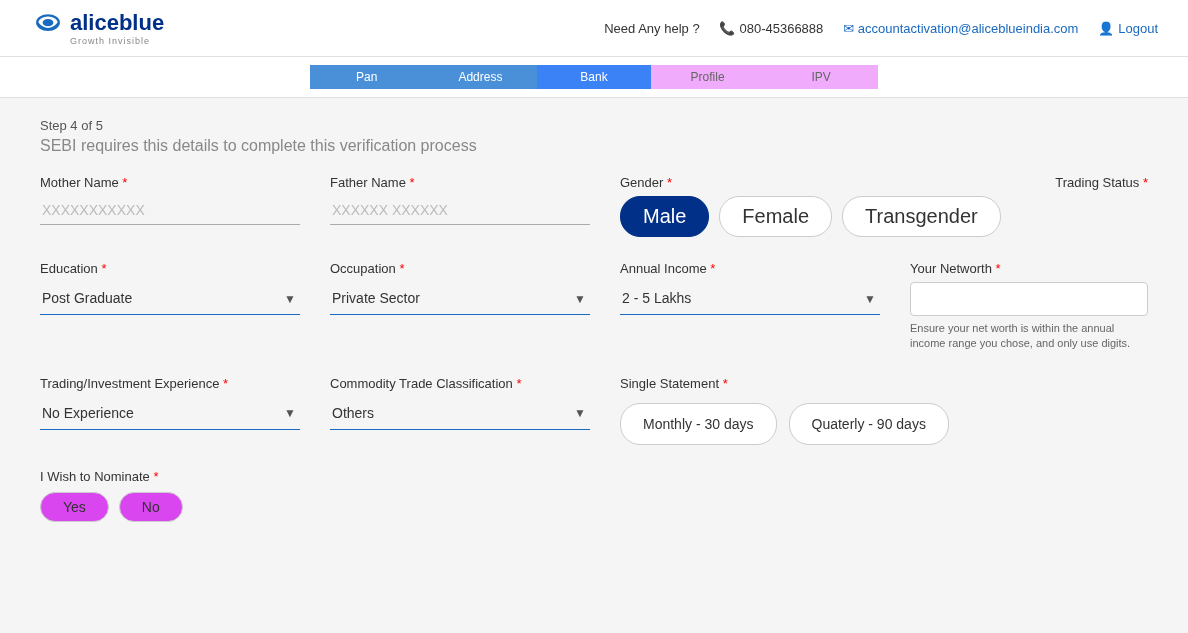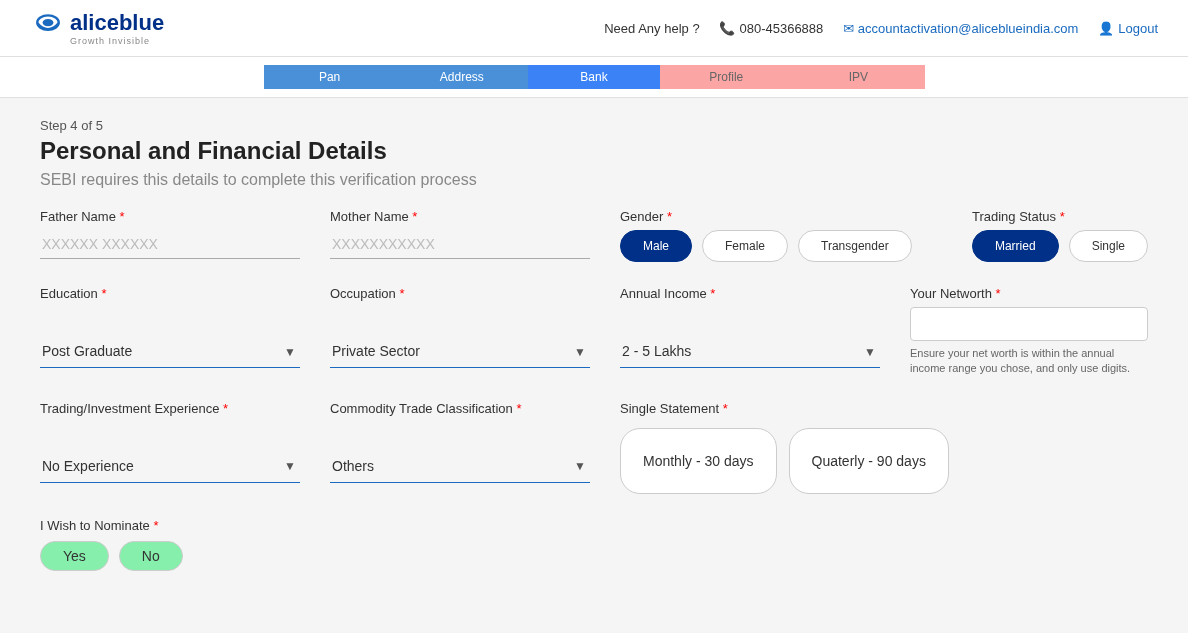--- a/index.html
+++ b/index.html
@@ -44,29 +44,29 @@
     
     .progress-bar {
       background: #fff;
       display: flex;
       justify-content: center;
       padding: 8px 0;
       border-bottom: 1px solid #e0e0e0;
     }
     .progress-steps {
       display: flex;
-      width: 661px;
+      width: 568px;
     }
     .step-item {
       flex: 1;
       text-align: center;
       padding: 5px 10px;
       font-size: 12px;
       color: #666;
-      background: #fca5a5;
+      background: #f0abfc;
     }
     .step-item.active {
       background: #3b82f6;
       color: #fff;
     }
     .step-item.completed {
       background: #4a90d9;
       color: #fff;
     }
 
@@ -120,21 +120,20 @@
       padding: 6px 2px;
       font-size: 14px;
       color: #333;
       outline: none;
       width: 100%;
     }
 
     .select-wrapper {
       position: relative;
       width: 100%;
-      margin-top: 28px;
     }
     .form-select {
       appearance: none;
       border: none;
       border-bottom: 1.5px solid #1a6abf;
       background: transparent;
       padding: 8px 24px 8px 2px;
       font-size: 14px;
       color: #333;
       outline: none;
@@ -155,21 +154,21 @@
     .toggle-group {
       display: flex;
       gap: 10px;
       flex-wrap: wrap;
     }
     .toggle-btn {
       padding: 8px 22px;
       border-radius: 20px;
       border: 1.5px solid #ccc;
       background: #fff;
-      font-size: 12px;
+      font-size: 20px;
       cursor: pointer;
       color: #333;
     }
     .toggle-btn.active {
       background: #003087;
       color: #fff;
       border-color: #003087;
     }
 
     
@@ -192,21 +191,21 @@
     }
 
     
     .ledger-group {
       display: flex;
       gap: 12px;
       flex-wrap: wrap;
       margin-top: 6px;
     }
     .ledger-btn {
-      padding: 24px 22px;
+      padding: 12px 22px;
       border-radius: 20px;
       border: 1.5px solid #ccc;
       background: #fff;
       font-size: 14px;
       cursor: pointer;
       color: #333;
       text-align: center;
     }
 
     
@@ -219,21 +218,21 @@
       margin-bottom: 8px;
     }
     .yes-no-group {
       display: flex;
       gap: 10px;
     }
     .yn-btn {
       padding: 6px 22px;
       border-radius: 20px;
       border: 1.5px solid #ccc;
-      background: #86efac;
+      background: #d946ef;
       font-size: 14px;
       cursor: pointer;
       color: #333;
     }
 
     
     .logo-subtitle {
       font-size: 9px;
       color: #888;
       letter-spacing: 1px;
@@ -274,58 +273,53 @@
     <div class="step-item completed">Pan</div>
     <div class="step-item completed">Address</div>
     <div class="step-item active">Bank</div>
     <div class="step-item">Profile</div>
     <div class="step-item">IPV</div>
   </div>
 </div>
 
 <div class="main-content">
   <div class="step-label">Step 4 of 5</div>
-  <div class="page-title">Personal and Financial Details</div>
   <div class="sebi-note">SEBI requires this details to complete this verification process</div>
 
   <div class="form-row">
 
     <div class="form-group fixed-260">
       <label class="form-label">
+        <span>Mother Name</span><span class="required"> *</span>
+      </label>
+      <input type="text" class="text-input" value="XXXXXXXXXXX" style="color: rgb(187, 187, 187);">
+    </div>
+
+    <div class="form-group fixed-260">
+      <label class="form-label">
         <span>Father Name</span><span class="required"> *</span>
       </label>
       <input type="text" class="text-input" value="XXXXXX XXXXXX" style="color: rgb(187, 187, 187);">
-    </div>
-
-    <div class="form-group fixed-260">
-      <label class="form-label">
-        <span>Mother Name</span><span class="required"> *</span>
-      </label>
-      <input type="text" class="text-input" value="XXXXXXXXXXX" style="color: rgb(187, 187, 187);">
     </div>
 
     <div class="form-group">
       <label class="form-label">
         <span>Gender</span><span class="required"> *</span>
       </label>
       <div class="toggle-group">
         <button class="toggle-btn active">Male</button>
         <button class="toggle-btn">Female</button>
         <button class="toggle-btn">Transgender</button>
       </div>
     </div>
 
     <div class="form-group" style="margin-left:auto;">
       <label class="form-label">
         <span>Trading Status</span><span class="required"> *</span>
       </label>
-      <div class="toggle-group">
-        <button class="toggle-btn active">Married</button>
-        <button class="toggle-btn">Single</button>
-      </div>
     </div>
   </div>
 
   <div class="form-row">
 
     <div class="form-group fixed-260">
       <label class="form-label">
         <span>Education</span><span class="required"> *</span>
       </label>
       <div class="select-wrapper">

